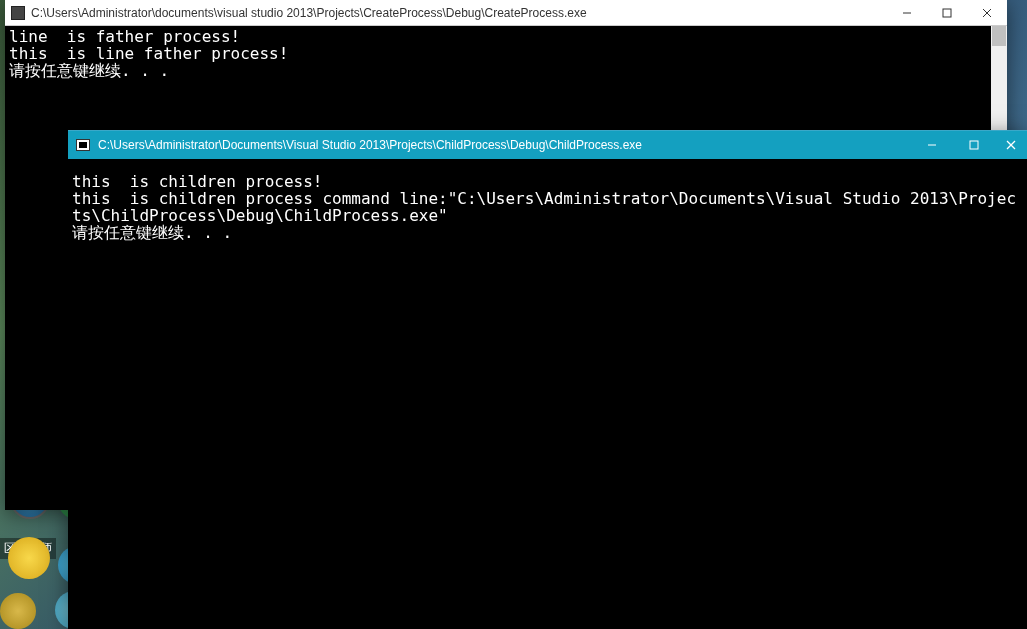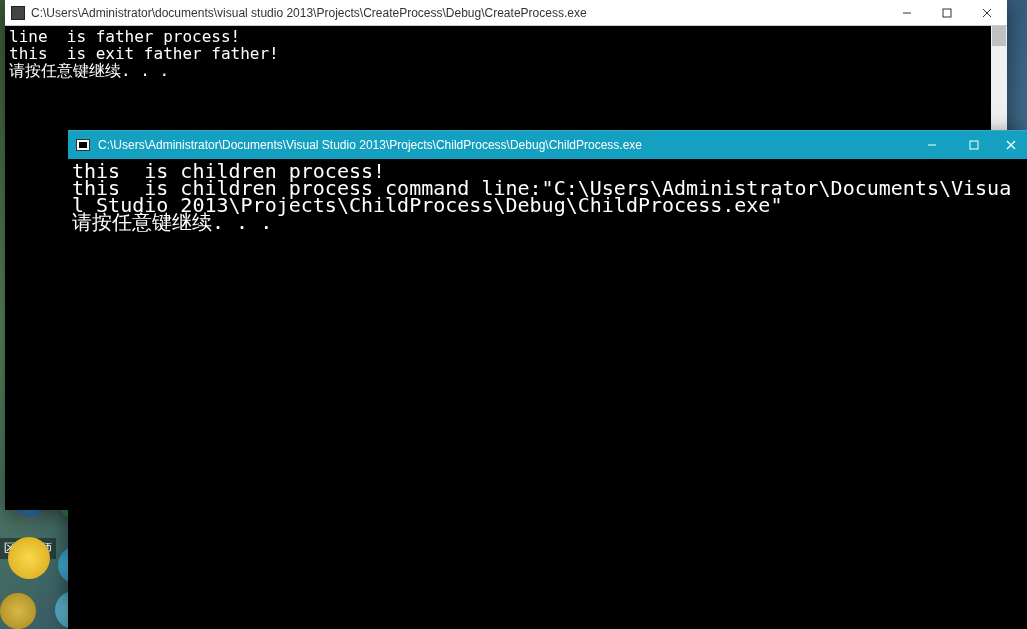--- a/index.html
+++ b/index.html
@@ -176,23 +176,23 @@
     .window-front .win-btn.close { width: 32px; }
     
     .window-front .console-body {
       flex: 1;
       background: #000;
       overflow: hidden;
     }
     .window-front .console-text {
       color: #fff;
       font-family: "SimSun", "NSimSun", monospace;
-      font-size: 20px;
+      font-size: 16px;
       line-height: 17px;
-      padding: 4px 4px;
+      padding: 14px 4px;
       white-space: pre-wrap;
       word-break: break-all;
     }
     
     .svg-icon { width: 10px; height: 10px; }
   </style>
 </head>
 <body>
 
 <div class="desktop-bg">
@@ -223,21 +223,21 @@
       <div class="win-btn close">
         <svg class="svg-icon" viewBox="0 0 10 10">
             <line x1="1" y1="1" x2="9" y2="9" stroke="#333" stroke-width="1"></line>
             <line x1="9" y1="1" x2="1" y2="9" stroke="#333" stroke-width="1"></line>
           </svg>
       </div>
     </div>
   </div>
   <div class="console-body">
     <div class="console-text"><span>line  is father process!</span>
-<span>this  is exit father father!</span>
+<span>this  is line father process!</span>
 <span>请按任意键继续. . .</span></div>
     <div class="scrollbar-v">
       <div class="scroll-thumb"></div>
     </div>
   </div>
 </div>
 
 <div class="console-window window-front">
   <div class="titlebar">
     <div class="title-icon"></div>

